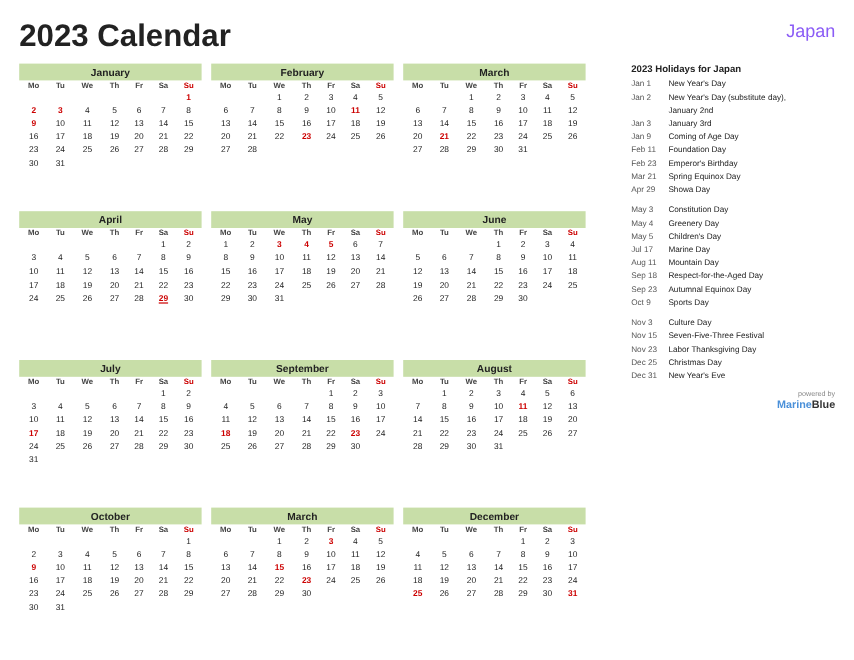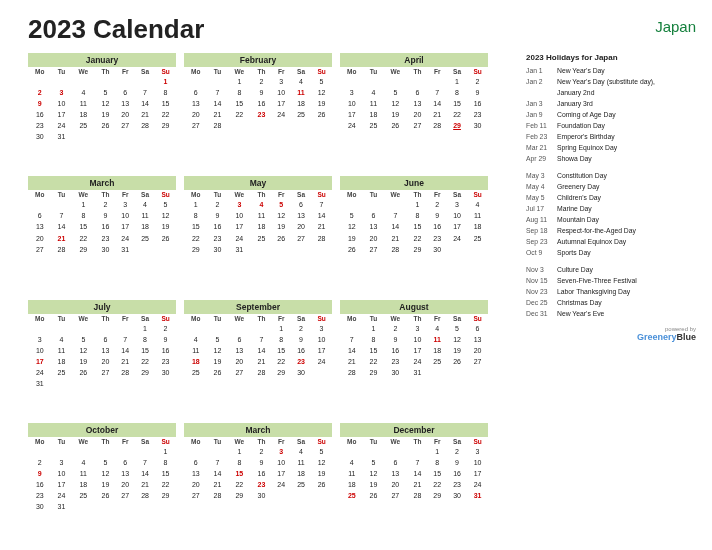--- a/index.html
+++ b/index.html
@@ -7,38 +7,38 @@
       font-family: Arial, sans-serif;
       background: #fff;
       width: 712px;
       height: 550px;
       overflow: hidden;
       position: relative;
     }
     .page {
       width: 712px;
       height: 550px;
-      padding: 14px 16px 10px 28px;
+      padding: 14px 16px 10px 16px;
       display: flex;
       flex-direction: column;
     }
     .header {
       display: flex;
       justify-content: space-between;
       align-items: flex-start;
       margin-bottom: 8px;
     }
     .main-title {
       font-size: 26px;
       font-weight: bold;
       color: #222;
     }
     .country-title {
       font-size: 15px;
-      color: #15803d;
+      color: #8b5cf6;
       font-weight: normal;
       margin-top: 4px;
     }
     .content-area {
       display: flex;
       flex: 1;
       gap: 10px;
     }
     .calendar-grid {
       flex: 1;
@@ -269,82 +269,20 @@
                 <td></td>
                 <td></td>
                 <td></td>
                 <td></td>
               </tr>
         </tbody>
           </table>
       </div>
 
       <div class="month-block">
-        <div class="month-title">April</div>
-        <table class="month-table">
-          <tbody>
-              <tr>
-                <th>Mo</th>
-                <th>Tu</th>
-                <th>We</th>
-                <th>Th</th>
-                <th>Fr</th>
-                <th>Sa</th>
-                <th class="su">Su</th>
-              </tr>
-          <tr>
-                <td></td>
-                <td></td>
-                <td></td>
-                <td></td>
-                <td></td>
-                <td>1</td>
-                <td>2</td>
-              </tr>
-          <tr>
-                <td>3</td>
-                <td>4</td>
-                <td>5</td>
-                <td>6</td>
-                <td>7</td>
-                <td>8</td>
-                <td>9</td>
-              </tr>
-          <tr>
-                <td>10</td>
-                <td>11</td>
-                <td>12</td>
-                <td>13</td>
-                <td>14</td>
-                <td>15</td>
-                <td>16</td>
-              </tr>
-          <tr>
-                <td>17</td>
-                <td>18</td>
-                <td>19</td>
-                <td>20</td>
-                <td>21</td>
-                <td>22</td>
-                <td>23</td>
-              </tr>
-          <tr>
-                <td>24</td>
-                <td>25</td>
-                <td>26</td>
-                <td>27</td>
-                <td>28</td>
-                <td class="red underline">29</td>
-                <td>30</td>
-              </tr>
-        </tbody>
-          </table>
-      </div>
-
-      <div class="month-block">
         <div class="month-title">March</div>
         <table class="month-table">
           <tbody>
               <tr>
                 <th>Mo</th>
                 <th>Tu</th>
                 <th>We</th>
                 <th>Th</th>
                 <th>Fr</th>
                 <th>Sa</th>
@@ -393,20 +331,82 @@
                 <td>30</td>
                 <td>31</td>
                 <td></td>
                 <td></td>
               </tr>
         </tbody>
           </table>
       </div>
 
       <div class="month-block">
+        <div class="month-title">April</div>
+        <table class="month-table">
+          <tbody>
+              <tr>
+                <th>Mo</th>
+                <th>Tu</th>
+                <th>We</th>
+                <th>Th</th>
+                <th>Fr</th>
+                <th>Sa</th>
+                <th class="su">Su</th>
+              </tr>
+          <tr>
+                <td></td>
+                <td></td>
+                <td></td>
+                <td></td>
+                <td></td>
+                <td>1</td>
+                <td>2</td>
+              </tr>
+          <tr>
+                <td>3</td>
+                <td>4</td>
+                <td>5</td>
+                <td>6</td>
+                <td>7</td>
+                <td>8</td>
+                <td>9</td>
+              </tr>
+          <tr>
+                <td>10</td>
+                <td>11</td>
+                <td>12</td>
+                <td>13</td>
+                <td>14</td>
+                <td>15</td>
+                <td>16</td>
+              </tr>
+          <tr>
+                <td>17</td>
+                <td>18</td>
+                <td>19</td>
+                <td>20</td>
+                <td>21</td>
+                <td>22</td>
+                <td>23</td>
+              </tr>
+          <tr>
+                <td>24</td>
+                <td>25</td>
+                <td>26</td>
+                <td>27</td>
+                <td>28</td>
+                <td class="red underline">29</td>
+                <td>30</td>
+              </tr>
+        </tbody>
+          </table>
+      </div>
+
+      <div class="month-block">
         <div class="month-title">May</div>
         <table class="month-table">
           <tbody>
               <tr>
                 <th>Mo</th>
                 <th>Tu</th>
                 <th>We</th>
                 <th>Th</th>
                 <th>Fr</th>
                 <th>Sa</th>
@@ -1008,18 +1008,18 @@
         <span class="holiday-date">Dec 25</span>
         <span class="holiday-name">Christmas Day</span>
       </div>
       <div class="holiday-entry">
         <span class="holiday-date">Dec 31</span>
         <span class="holiday-name">New Year's Eve</span>
       </div>
 
       <div class="powered-by">
         <div class="powered-by-text">powered by</div>
-        <div class="generalblue"><span>Greenery</span><span style="color:#333;">Blue</span></div>
+        <div class="generalblue"><span>Marine</span><span style="color:#333;">Blue</span></div>
       </div>
     </div>
 
   </div>
 </div>
 
 </body></html>

